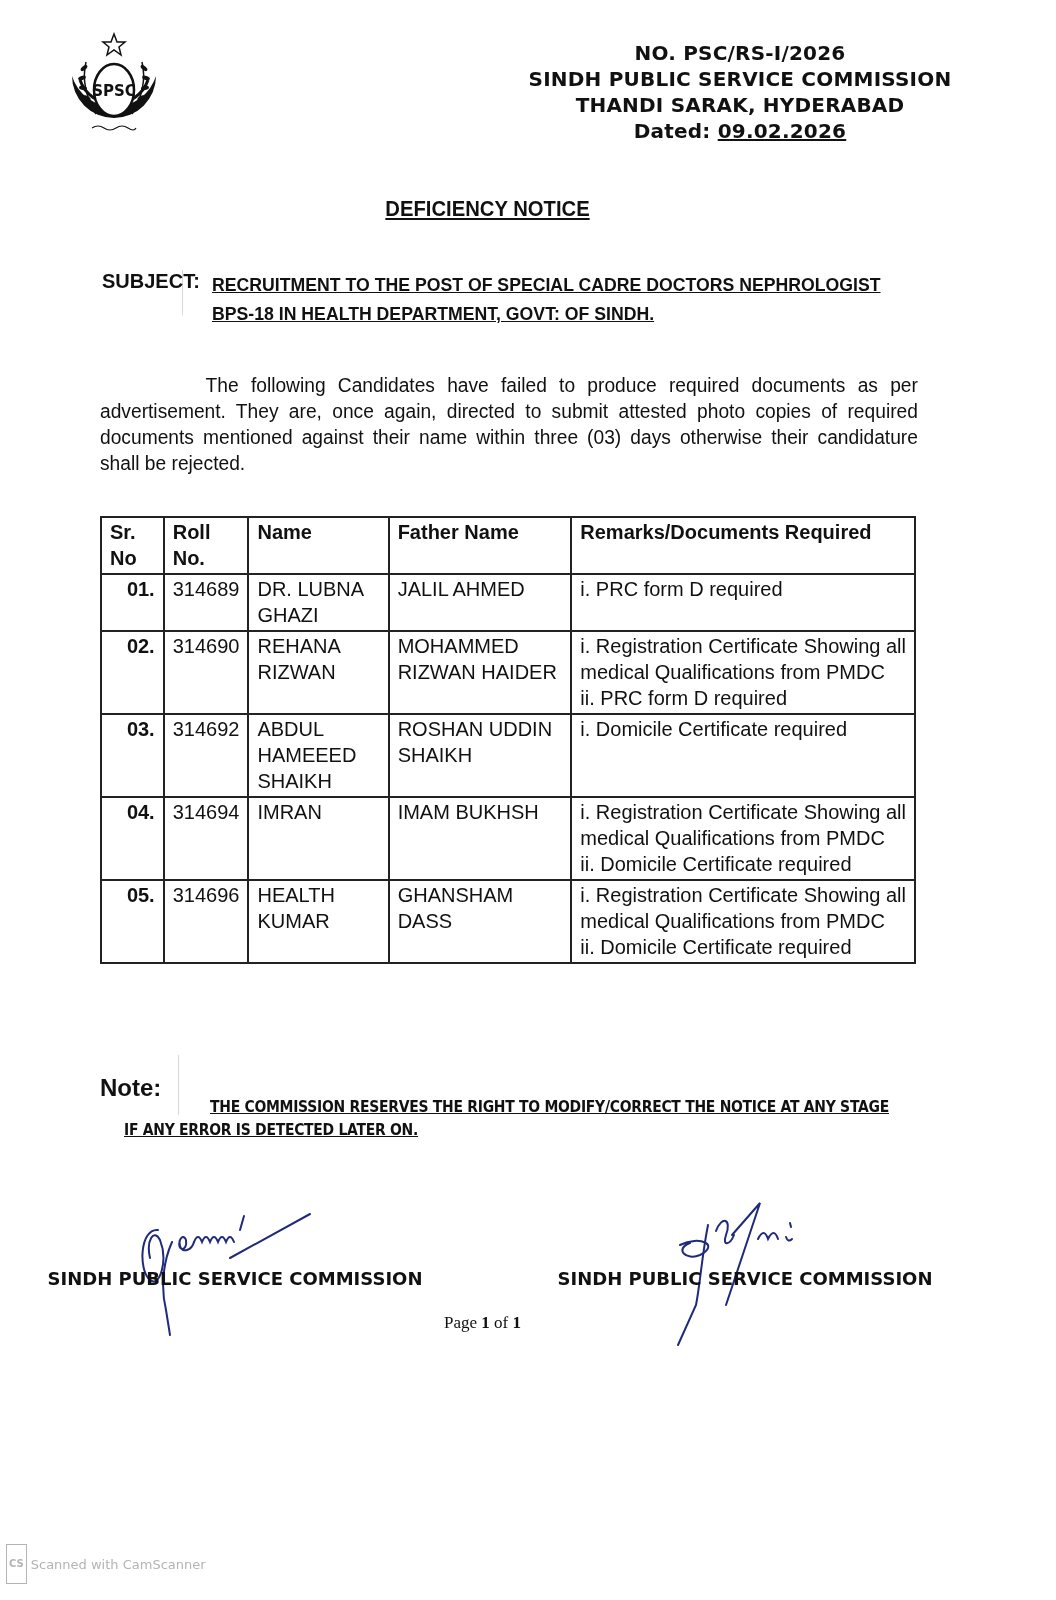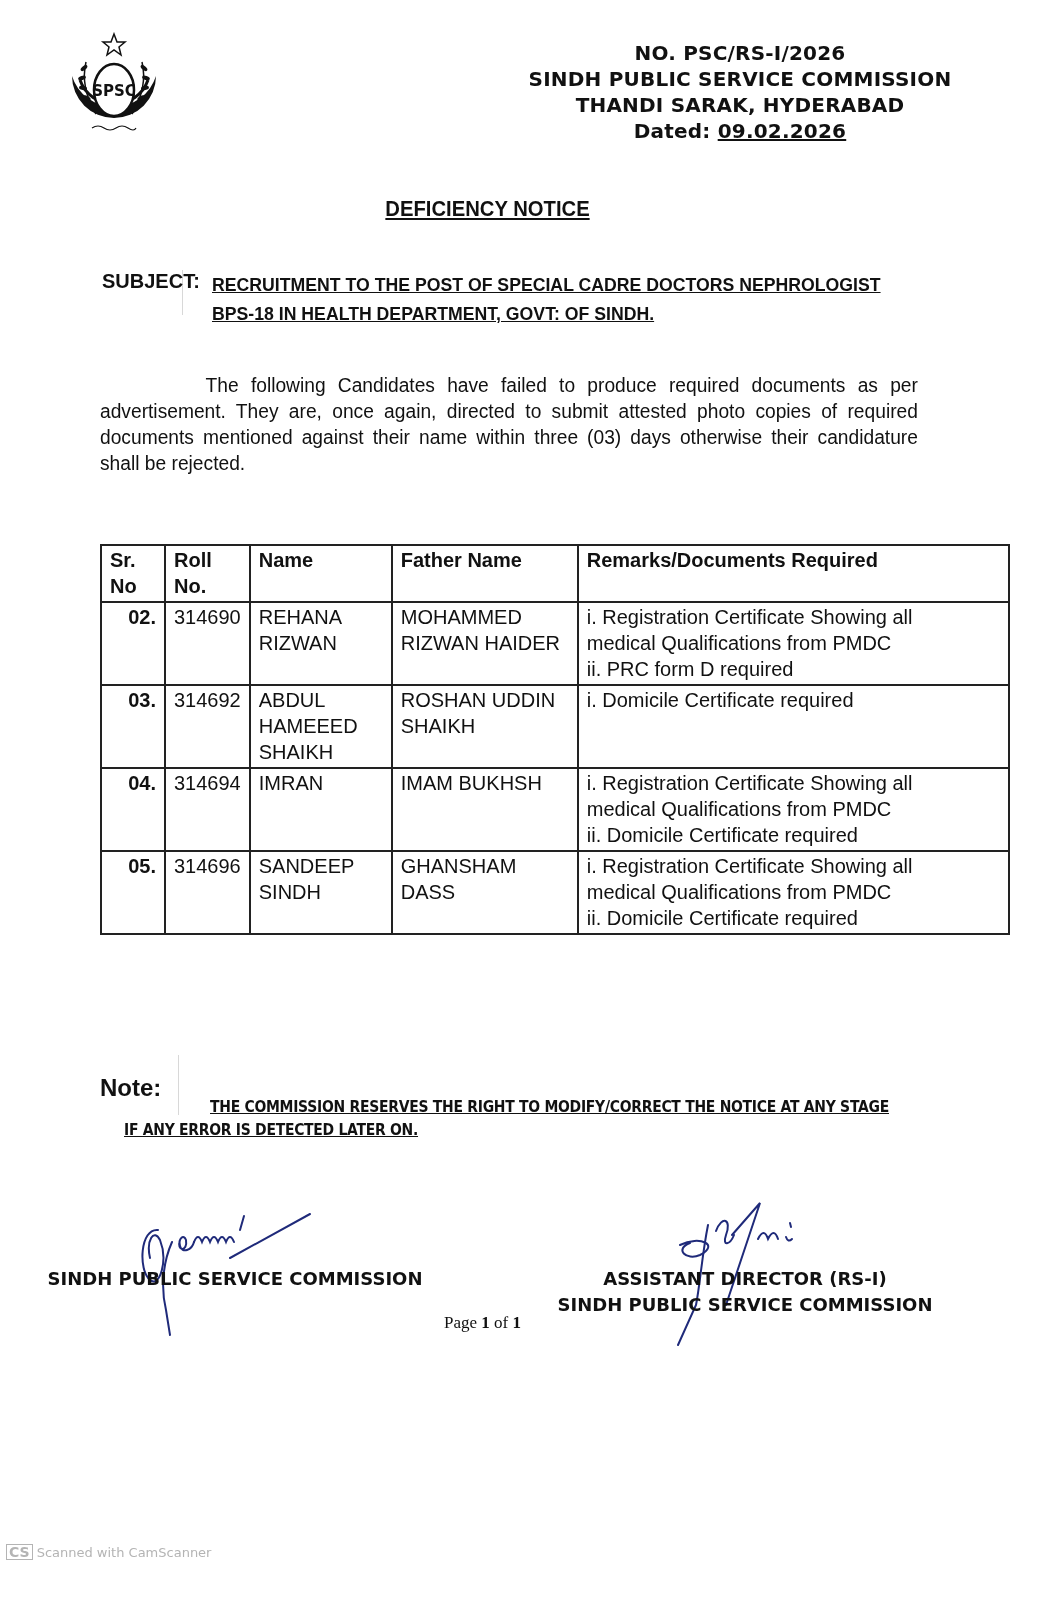--- a/index.html
+++ b/index.html
@@ -23,21 +23,21 @@
 
   
   #subject-label { left: 102px; top: 270px; font-size: 20px; font-weight: bold; }
   #subject-text { left: 212px; top: 270px; width: 760px; font-size: 19px; font-weight: bold; line-height: 29px; text-decoration: underline; transform-origin: left top; transform: scaleX(0.93); }
 
   
   #body-para { left: 100px; top: 372px; width: 852px; font-size: 20px; line-height: 26px; text-align: justify; transform-origin: left top; transform: scaleX(0.96); }
   #body-para .indent { display: inline-block; width: 110px; }
 
   
-  #table { left: 100px; top: 544px; width: 910px; border-collapse: collapse; font-size: 20px; }
+  #table { left: 100px; top: 516px; width: 816px; border-collapse: collapse; font-size: 20px; }
   #table td, #table th { border: 2px solid #222; vertical-align: top; padding: 1px 8px 2px 8px; line-height: 26px; text-align: left; }
   #table th { font-weight: bold; font-size: 20px; }
   #table td.sr { text-align: right; font-weight: bold; padding-right: 8px; }
   #table td.roll { padding-left: 8px; }
   #table .c-sr { width: 64px; }
   #table .c-roll { width: 76px; }
   #table .c-name { width: 142px; }
   #table .c-father { width: 186px; }
   #table .c-rem { width: auto; }
   #table tr.r-head { height: 52px; }
@@ -61,21 +61,21 @@
   .sig-svg { position: absolute; pointer-events: none; }
   #sig-left-svg { left: 120px; top: 1200px; width: 210px; height: 140px; }
   #sig-right-svg { left: 660px; top: 1195px; width: 160px; height: 160px; }
 
   
   #page-num { left: 444px; top: 1313px; font-size: 17px; font-family: Liberation Serif, serif; }
   #page-num b { font-weight: bold; }
 
   
   #watermark { left: 6px; top: 1544px; font-size: 13px; color: #b4b4b4; font-family: "DejaVu Sans", sans-serif; display: flex; align-items: center; gap: 4px; }
-  #watermark .cs-box { border: 1.5px solid #b4b4b4; font-weight: bold; font-size: 14px; padding: 0 2px; line-height: 14px; color: #b4b4b4; }
+  #watermark .cs-box { border: 1.5px solid #b4b4b4; font-weight: bold; font-size: 10px; padding: 12px 2px; line-height: 14px; color: #b4b4b4; }
 
   
   .scan-line { position: absolute; width: 1px; background: #d8d8d8; }
 </style>
 </head>
 <body>
 
 <div class="scan-line" style="left:182px; top:270px; height:45px;"></div>
 <div class="scan-line" style="left:178px; top:1055px; height:60px;"></div>
 
@@ -128,20 +128,29 @@
       <col class="c-rem">
   </colgroup>
   <tbody>
       <tr class="r-head">
     <th>Sr. No</th>
     <th>Roll No.</th>
     <th>Name</th>
     <th>Father Name</th>
     <th>Remarks/Documents Required</th>
   </tr>
+  <tr class="r1">
+    <td class="sr">01.</td>
+    <td class="roll">314689</td>
+    <td>DR. LUBNA GHAZI</td>
+    <td>JALIL AHMED</td>
+    <td>
+      <span class="rem-line">i. PRC form D required</span>
+    </td>
+  </tr>
   <tr class="r2">
     <td class="sr">02.</td>
     <td class="roll">314690</td>
     <td>REHANA RIZWAN</td>
     <td>MOHAMMED RIZWAN HAIDER</td>
     <td>
       <span class="rem-line">i. Registration Certificate Showing all</span>
       <span class="rem-line">medical Qualifications from PMDC</span>
       <span class="rem-line">ii. PRC form D required</span>
     </td>
@@ -162,21 +171,21 @@
     <td>IMAM BUKHSH</td>
     <td>
       <span class="rem-line">i. Registration Certificate Showing all</span>
       <span class="rem-line">medical Qualifications from PMDC</span>
       <span class="rem-line">ii. Domicile Certificate required</span>
     </td>
   </tr>
   <tr class="r5">
     <td class="sr">05.</td>
     <td class="roll">314696</td>
-    <td>SANDEEP SINDH</td>
+    <td>HEALTH KUMAR</td>
     <td>GHANSHAM DASS</td>
     <td>
       <span class="rem-line">i. Registration Certificate Showing all</span>
       <span class="rem-line">medical Qualifications from PMDC</span>
       <span class="rem-line">ii. Domicile Certificate required</span>
     </td>
   </tr>
 </tbody>
   </table>
 
@@ -203,21 +212,20 @@
     <path d="M98,44 q6,-12 10,0 q6,-12 10,0"></path>
     <path d="M130,28 L131,32"></path>
     <path d="M126,42 q2,6 6,2"></path>
   </g>
 </svg>
 
 <div id="sig-left" class="abs sig-block">
   <div>SINDH PUBLIC SERVICE COMMISSION</div>
 </div>
 <div id="sig-right" class="abs sig-block">
-  <div>ASSISTANT DIRECTOR (RS-I)</div>
   <div>SINDH PUBLIC SERVICE COMMISSION</div>
 </div>
 
 <div id="page-num" class="abs">
   <span>Page</span>
   <b>1</b>
   <span>of</span>
   <b>1</b>
 </div>
 

